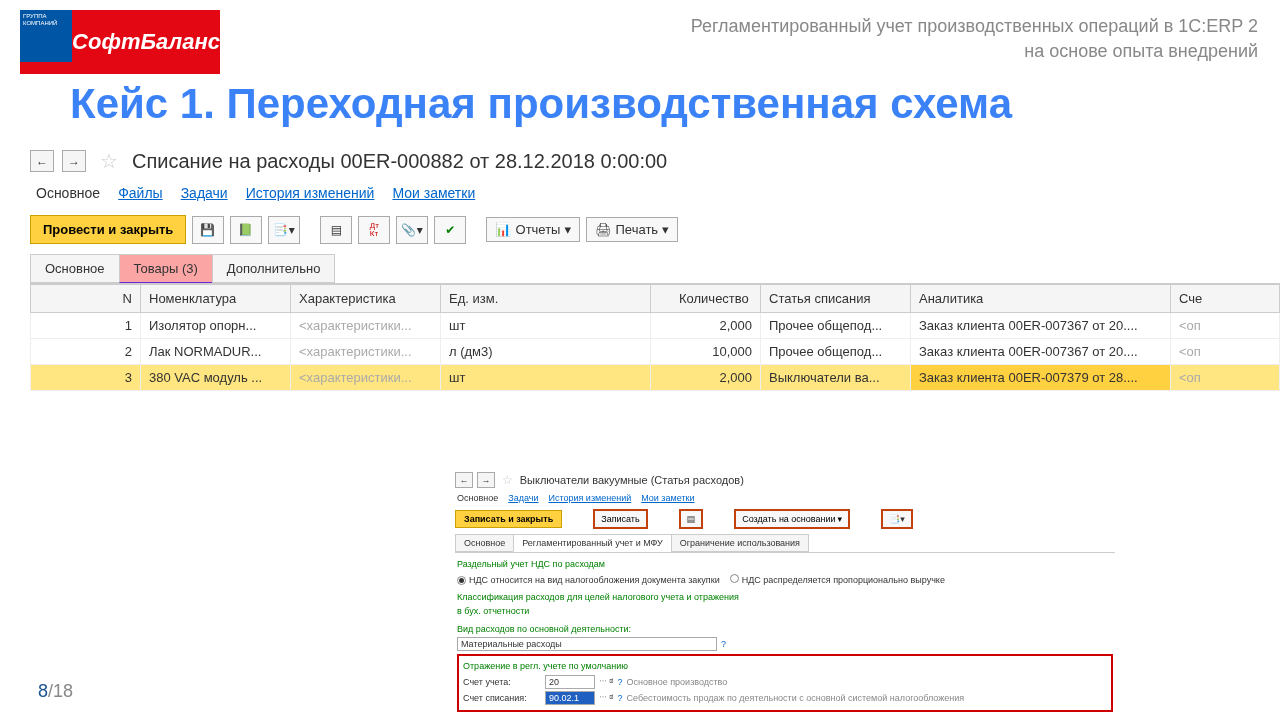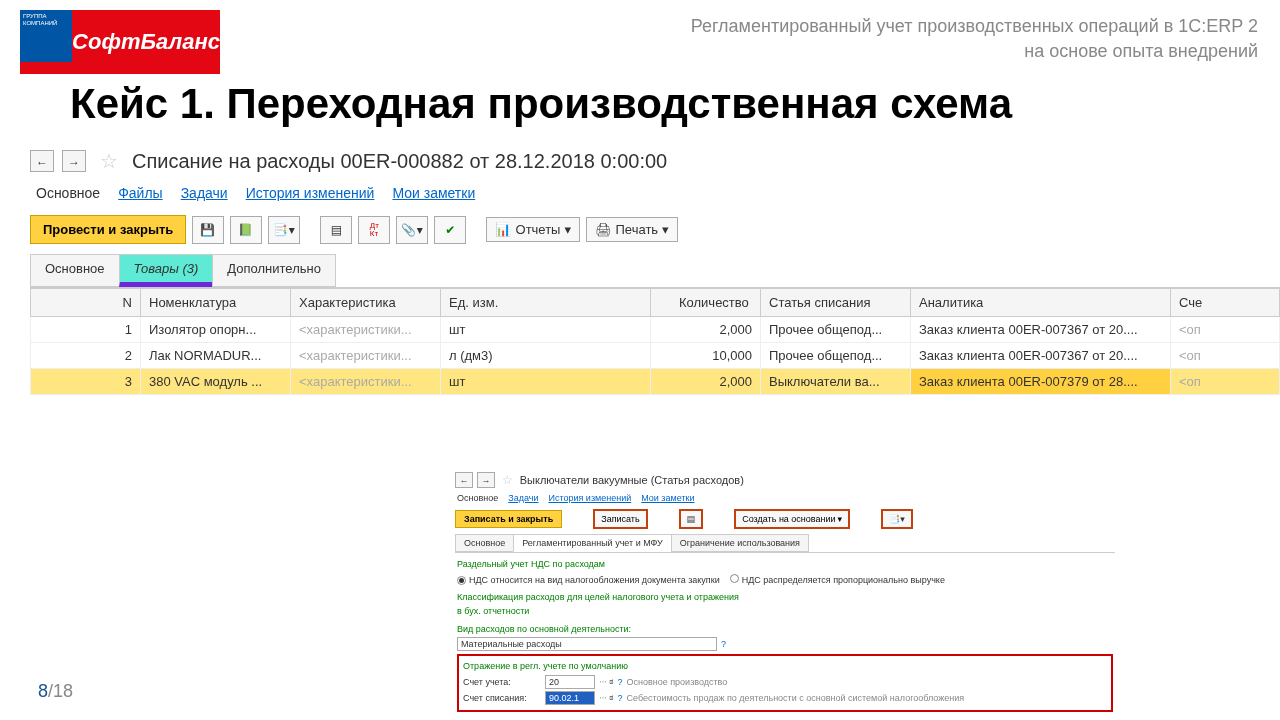--- a/index.html
+++ b/index.html
@@ -1,37 +1,37 @@
 <!DOCTYPE html>
 <html><head>
 <meta charset="utf-8">
 <style>
 * { box-sizing: border-box; margin: 0; padding: 0; }
 body { font-family: Arial, sans-serif; font-size: 13px; color: #333; background: #fff; width: 1280px; height: 720px; overflow: hidden; position: relative; }
 .logo { position: absolute; top: 10px; left: 20px; width: 200px; height: 64px; background: #e30613; display: flex; }
 .logo-blue { width: 58px; height: 52px; background: #0055a4; font-size: 6px; color: #fff; padding: 3px; line-height: 1.1; }
 .logo-text { flex: 1; display: flex; align-items: center; justify-content: center; color: #fff; font-weight: bold; font-size: 22px; font-style: italic; }
 .subtitle { position: absolute; top: 14px; right: 22px; text-align: right; color: #888; font-size: 18px; line-height: 1.4; }
-.case-title { position: absolute; top: 80px; left: 70px; font-size: 42px; font-weight: bold; color: #000000; }
+.case-title { position: absolute; top: 80px; left: 70px; font-size: 42px; font-weight: bold; color: #3b82f6; }
 .main-form { position: absolute; top: 145px; left: 30px; right: 0; }
 .nav-row { display: flex; align-items: center; gap: 8px; padding: 4px 0; }
 .nav-btn { width: 24px; height: 22px; border: 1px solid #aaa; background: #f5f5f5; display: flex; align-items: center; justify-content: center; font-size: 12px; cursor: pointer; }
 .star { color: #ccc; font-size: 20px; padding: 0 6px; }
 .doc-title { font-size: 20px; color: #333; }
 .tabs-row { display: flex; gap: 18px; padding: 8px 6px; font-size: 14px; }
 .tab-main { color: #333; }
 .tab-link { color: #0066cc; text-decoration: underline; cursor: pointer; }
 .toolbar { display: flex; gap: 6px; padding: 6px 0; align-items: center; }
 .btn-yellow { background: #ffd040; border: 1px solid #c9a000; padding: 6px 12px; font-weight: bold; font-size: 13px; cursor: pointer; text-align: right; }
 .btn-icon { width: 32px; height: 28px; border: 1px solid #aaa; background: #f8f8f8; display: flex; align-items: center; justify-content: center; cursor: pointer; font-size: 12px; }
 .btn-dropdown { border: 1px solid #aaa; background: #f8f8f8; padding: 4px 8px; display: flex; align-items: center; gap: 4px; cursor: pointer; font-size: 13px; }
 .sep { width: 8px; }
 .doc-tabs { display: flex; border-bottom: 1px solid #ccc; margin-top: 4px; }
 .doc-tab { padding: 6px 14px; border: 1px solid #ccc; background: #f5f5f5; margin-right: -1px; font-size: 13px; cursor: pointer; }
-.doc-tab.active { background: #5eead4; border-bottom: 5px solid #6d28d9; font-style: italic; }
+.doc-tab.active { background: #fca5a5; border-bottom: 1px solid #6d28d9; }
 .table-toolbar { display: flex; gap: 6px; padding: 6px; border: 1px solid #ccc; border-top: none; align-items: center; }
 .btn-small { border: 1px solid #aaa; background: #f8f8f8; padding: 4px 10px; cursor: pointer; font-size: 13px; }
 .icon-small { width: 28px; height: 24px; border: 1px solid #aaa; background: #f8f8f8; display: flex; align-items: center; justify-content: center; cursor: pointer; font-size: 11px; }
 table { width: 100%; border-collapse: collapse; border: 1px solid #ccc; border-top: none; }
 th { background: #f5f5f5; padding: 6px 8px; text-align: left; border: 1px solid #ccc; font-weight: normal; font-size: 13px; }
 td { padding: 5px 8px; border: 1px solid #eee; font-size: 13px; }
 .col-n { width: 110px; text-align: right; }
 .col-qty { text-align: right; }
 .placeholder { color: #aaa; }
 tr.selected td { background: #ffe680; }
@@ -49,21 +49,21 @@
 .sub-btn { border: 2px solid #c2410c; background: #f8f8f8; padding: 3px 6px; font-size: 9px; display:flex; align-items:center; gap:2px;margin-left:27px;}
 .sub-doc-tabs { display: flex; border-bottom: 1px solid #ccc; margin-top: 2px; }
 .sub-doc-tab { padding: 3px 8px; border: 1px solid #ccc; background: #f5f5f5; margin-right: -1px; font-size: 9px; }
 .sub-doc-tab.active { background: #fff; border-bottom: 1px solid #fff; }
 .sub-body { padding: 4px 2px; font-size: 9px; line-height: 1.6; }
 .green-h { color: #008000; font-size: 9px; }
 .radio-row { display: flex; gap: 10px; padding: 2px 0; align-items: center; }
 .radio-dot { width: 9px; height: 9px; border: 1px solid #888; border-radius: 50%; display: inline-flex; align-items: center; justify-content: center; margin-right: 3px; }
 .radio-dot.on::after { content: ""; width: 5px; height: 5px; background: #333; border-radius: 50%; }
 .check { width: 10px; height: 10px; border: 1px solid #888; display: inline-flex; align-items: center; justify-content: center; margin-right: 3px; color: #008000; font-size: 8px; }
-.field-row { display: flex; align-items: center; gap: 4px; padding: 1px 0; }
+.field-row { display: flex; align-items: flex-start; gap: 4px; padding: 1px 0; }
 .field-input { border: 1px solid #aaa; padding: 1px 3px; font-size: 9px; min-width: 50px; height: 14px; display: inline-flex; align-items: center; }
 .field-input.sel { background: #2060c0; color: #fff; }
 .red-box { border: 2px solid #c00; padding: 3px 4px; margin-top: 2px; }
 .pagenum { position: absolute; bottom: 18px; left: 38px; font-size: 18px; }
 .pagenum .cur { color: #1a5490; }
 .pagenum .tot { color: #888; }
 .dk { color:#c00; font-size:8px; line-height:1; }
 </style>
 </head>
 <body>

